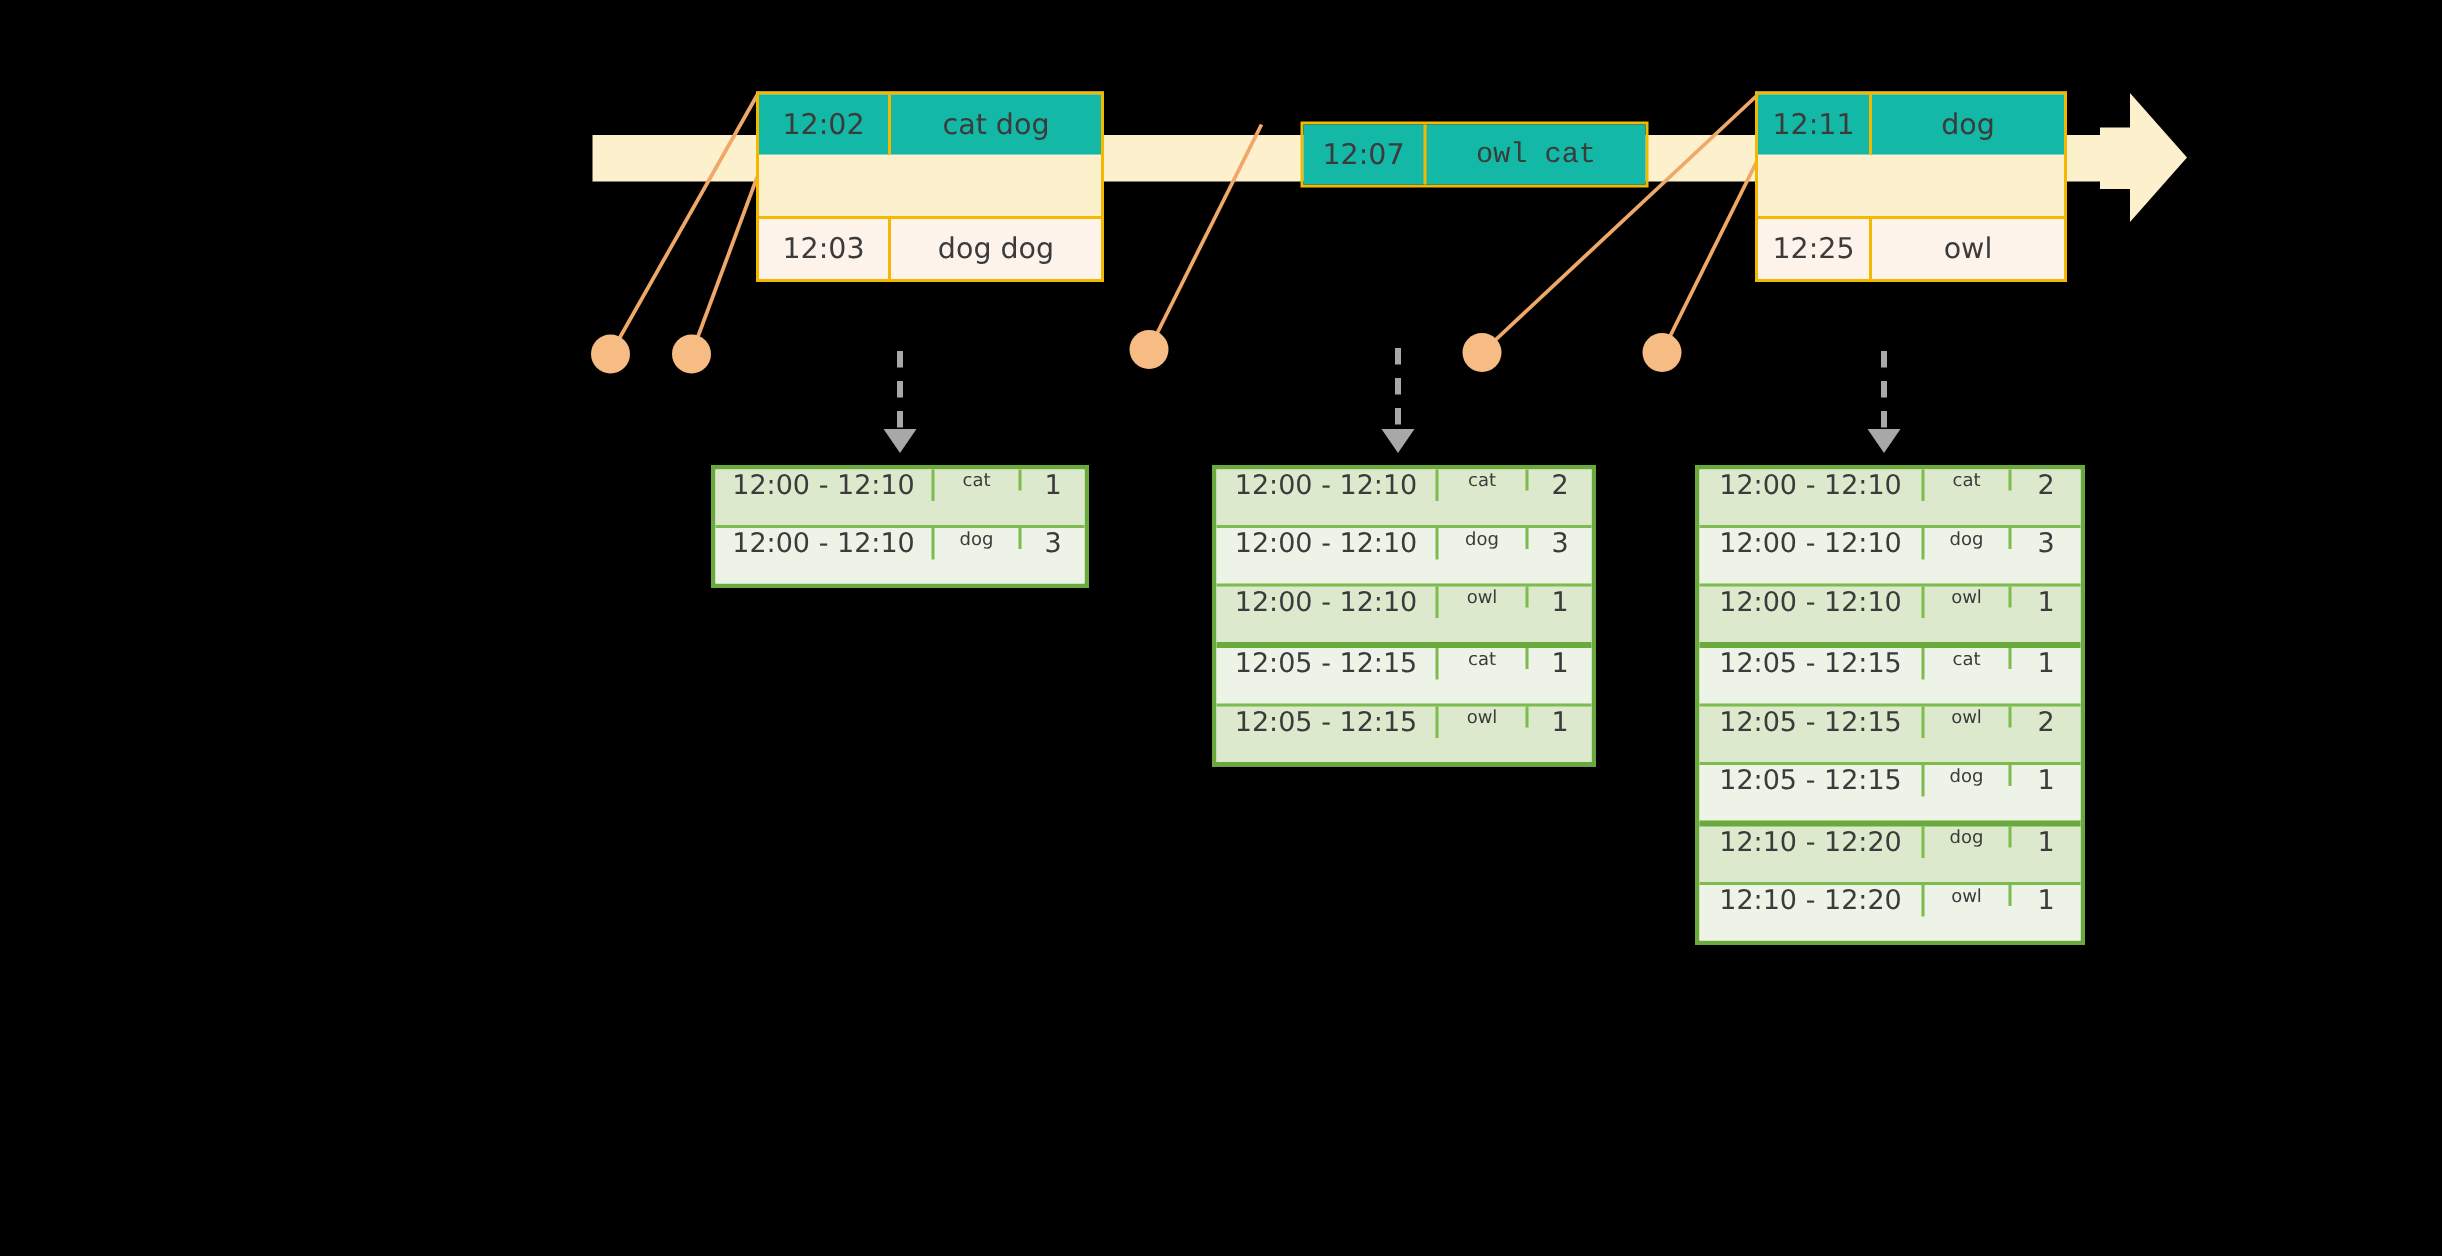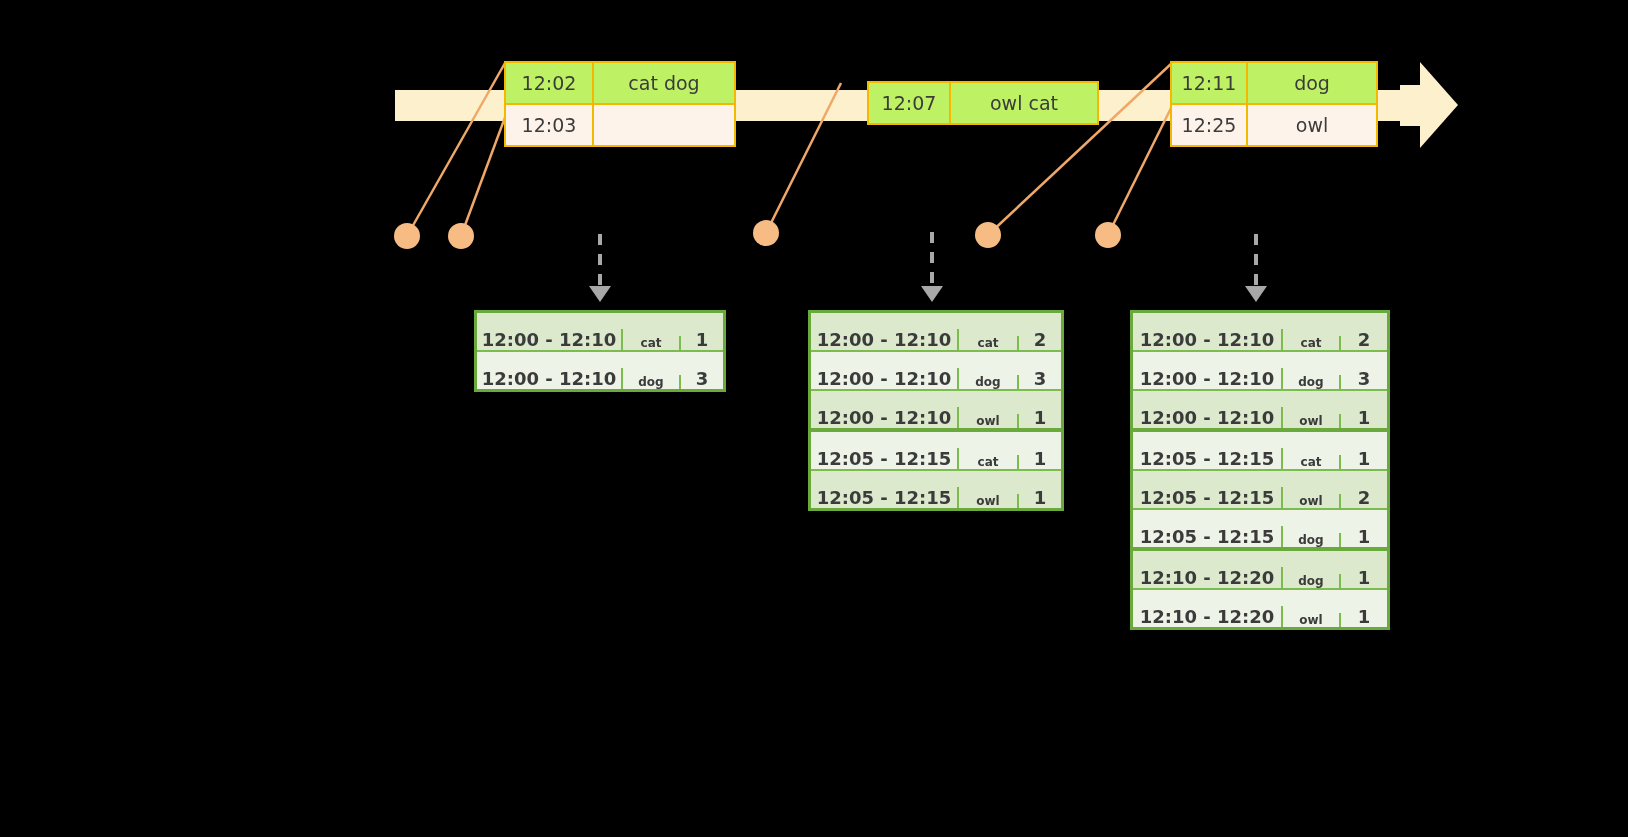--- a/index.html
+++ b/index.html
@@ -67,22 +67,22 @@
     background: #fdf0cd;
   }
   .event-row {
     display: flex;
     align-items: stretch;
     height: 40px;
   }
   .event-row + .event-row {
     border-top: 2px solid #f5b800;
   }
-  .event-row.shade-a { background: #bef264; }
-  .event-row.shade-b { background: #fdf3ea; }
+  .event-row.shade-a { background: #14b8a6; }
+  .event-row.shade-b { background: #fdf3ea; margin-top: 41px; }
 
   .event-time {
     width: 86px;
     border-right: 2px solid #f5b800;
     display: flex;
     align-items: center;
     justify-content: center;
     font-size: 19px;
     color: #3b3b3b;
   }
@@ -95,21 +95,21 @@
     font-size: 19px;
     color: #3b3b3b;
     white-space: nowrap;
   }
 
   #event-box-0 { left: 504px; top: 61px; }
   #event-box-1 { left: 867px; top: 81px; }
   #event-box-2 { left: 1170px; top: 61px; }
 
   #event-box-1 .event-time { width: 80px; }
-  #event-box-1 .event-words { min-width: 118px; }
+  #event-box-1 .event-words { min-width: 118px; font-family: Liberation Mono, monospace; }
   #event-box-2 .event-time { width: 74px; }
   #event-box-2 .event-words { min-width: 100px; }
 
   
   .event-dot {
     position: absolute;
     width: 26px;
     height: 26px;
     border-radius: 50%;
     background: #f7bc84;
@@ -117,23 +117,22 @@
 
   
   .result-table {
     position: absolute;
     border: 3px solid #6aaa3c;
     box-sizing: border-box;
     background: #ffffff;
   }
   .res-row {
     display: flex;
-    align-items: flex-end;
+    align-items: flex-start;
     height: 37px;
-    font-weight: bold;
   }
   .res-row.shade-a { background: #dce9cd; }
   .res-row.shade-b { background: #edf3e7; }
   .res-row + .res-row { border-top: 2px solid #7cbb4d; }
   .res-row.group-start + .res-row.group-start,
   .res-row.boundary { border-top: 4px solid #6aaa3c; }
 
   .res-window {
     display: flex;
     align-items: center;
@@ -201,20 +200,21 @@
       </g>
   </svg>
 
   <div class="event-box" id="event-box-0">
     <div class="event-row shade-a">
       <div class="event-time">12:02</div>
       <div class="event-words">cat dog</div>
     </div>
     <div class="event-row shade-b">
       <div class="event-time">12:03</div>
+      <div class="event-words">dog dog</div>
     </div>
   </div>
 
   <div class="event-box" id="event-box-1">
     <div class="event-row shade-a">
       <div class="event-time">12:07</div>
       <div class="event-words">owl cat</div>
     </div>
   </div>
 

